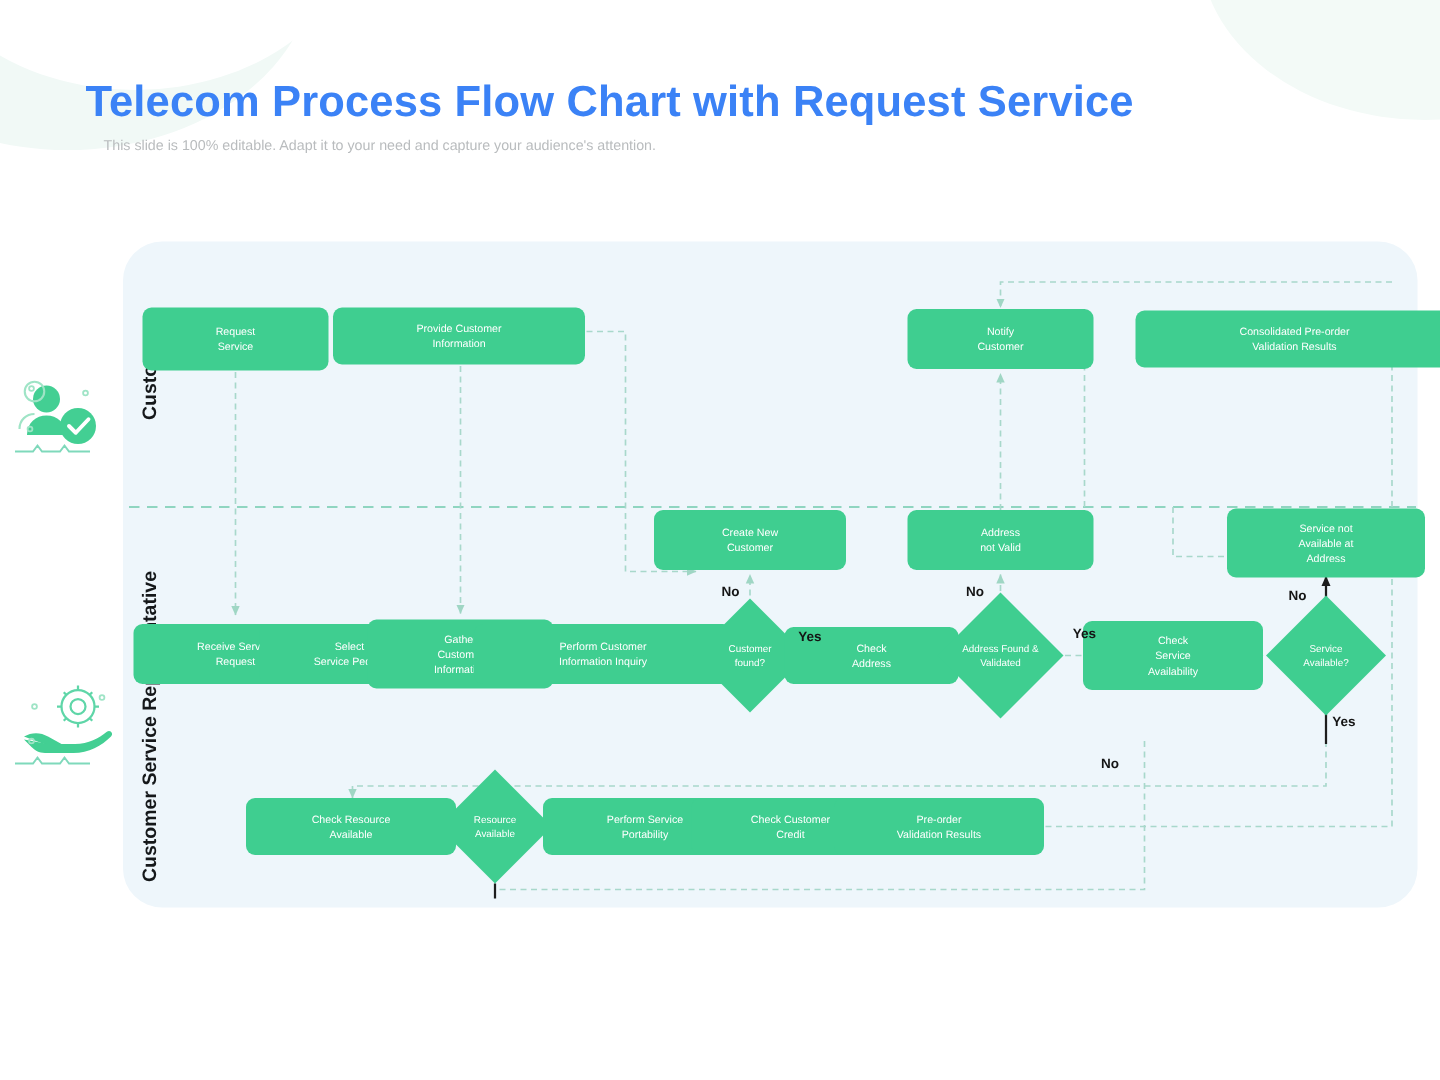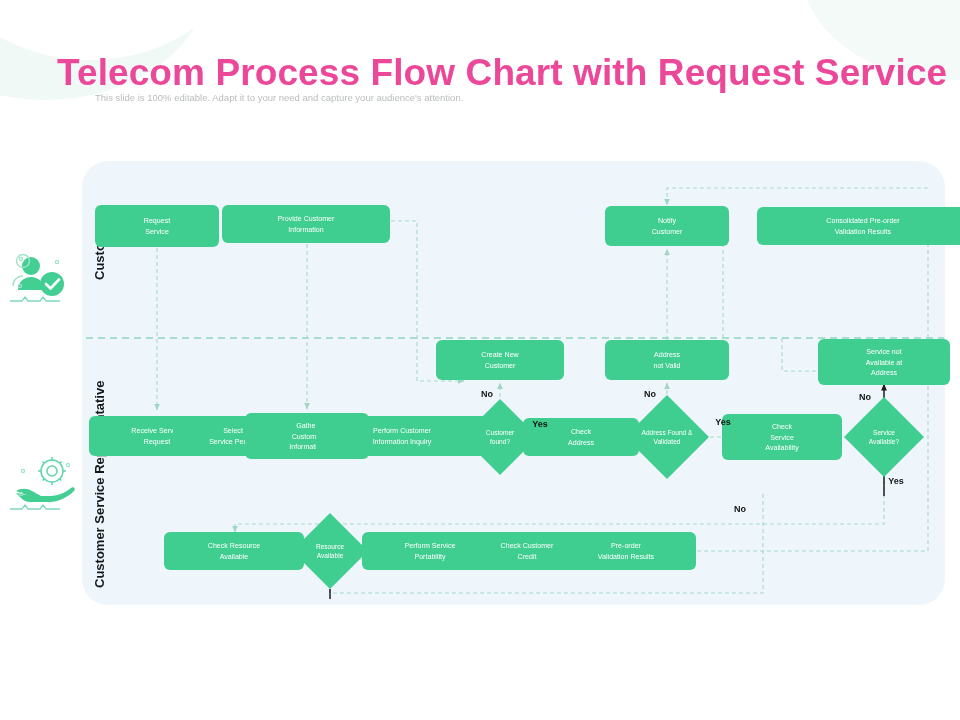--- a/index.html
+++ b/index.html
@@ -11,26 +11,26 @@
     position:relative;
   }
   
   .blob{position:absolute;border-radius:50%;pointer-events:none;}
   .blob-tl{left:-120px;top:-150px;width:330px;height:250px;background:#f1f9f6;}
   .blob-tl2{left:-60px;top:-170px;width:300px;height:230px;background:#ffffff;}
   .blob-tr{right:-140px;top:-150px;width:300px;height:230px;background:#f3faf7;}
 
   #title{
     position:absolute;left:57px;top:52px;
-    font-size:37px;font-weight:bold;color:#ec4899;
+    font-size:29px;font-weight:bold;color:#3b82f6;
     letter-spacing:.1px;white-space:nowrap;
   }
   #subtitle{
     position:absolute;left:69px;top:92px;
-    font-size:9.5px;color:#b9bcbe;white-space:nowrap;margin-left:26px;
+    font-size:9.5px;color:#b9bcbe;white-space:nowrap;
   }
 
   #board{
     position:absolute;left:82px;top:161px;width:863px;height:444px;
     background:#eef6fb;border-radius:26px;
   }
 
   .lane-label{
     position:absolute;
     writing-mode:vertical-rl;

